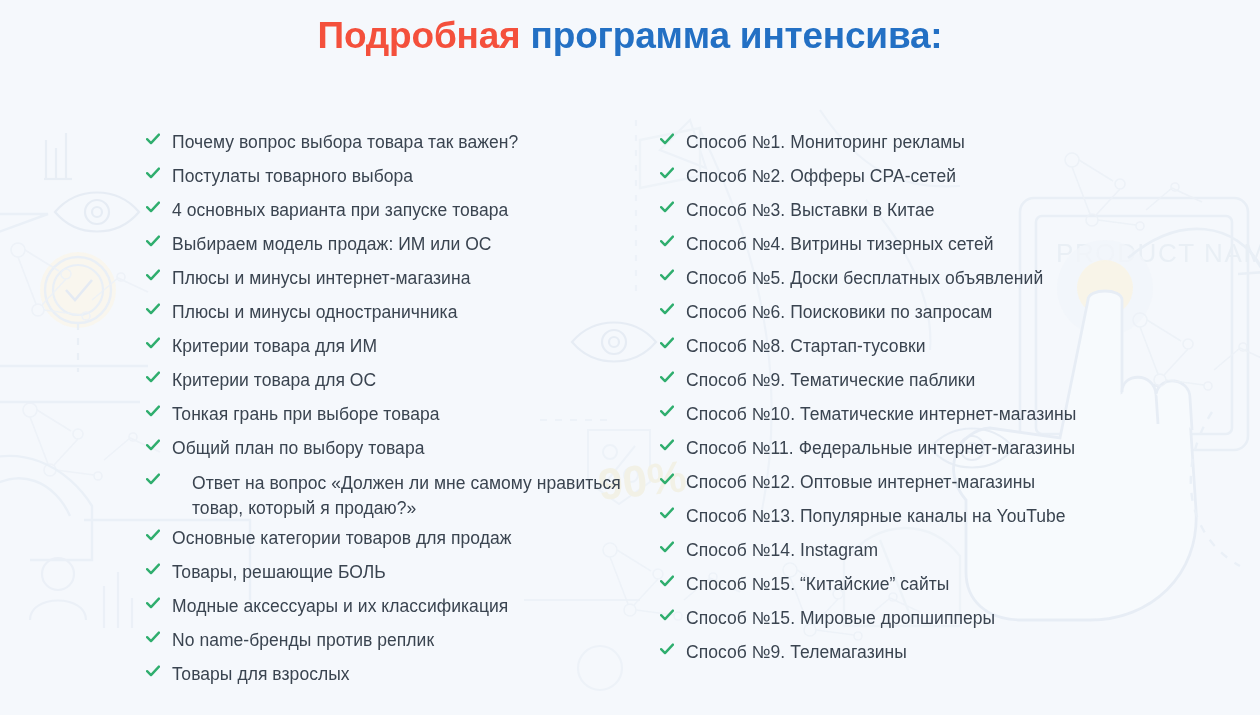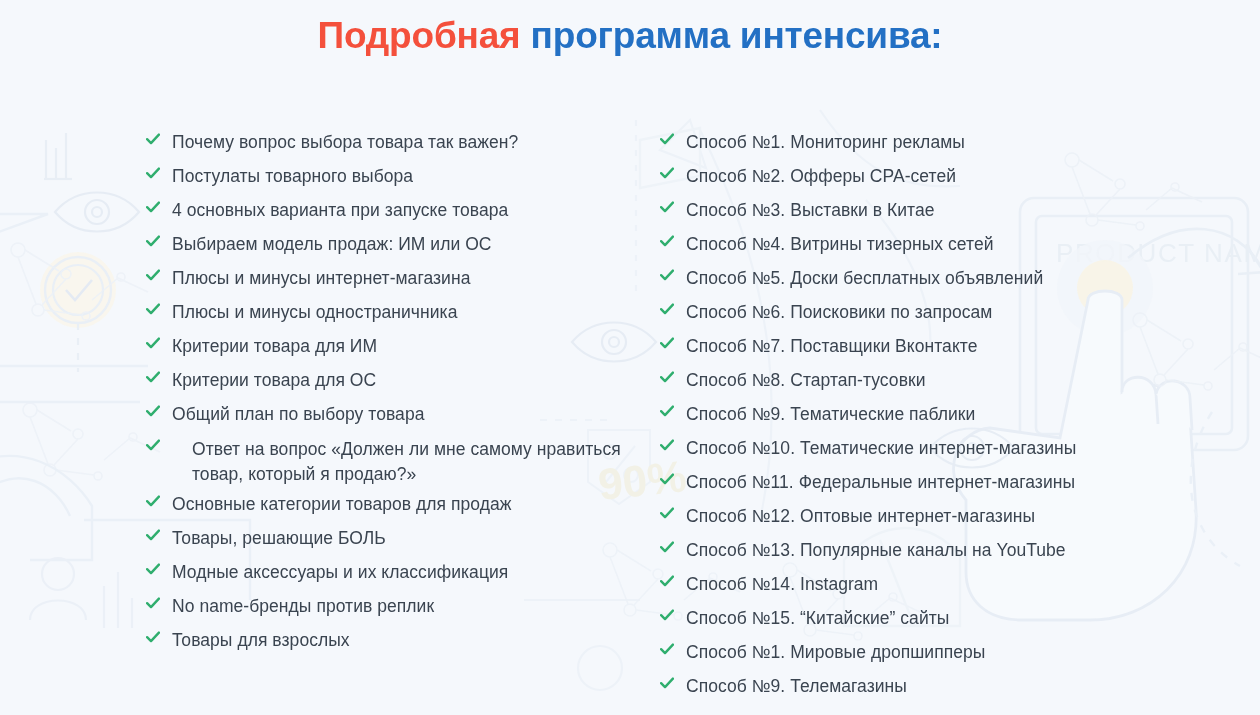--- a/index.html
+++ b/index.html
@@ -287,20 +287,28 @@
             </svg>
           </span>
           <span class="row-text">Критерии товара для ОС</span>
         </div>
         <div class="row">
           <span class="check">
             <svg viewBox="0 0 14 14" width="14" height="14">
               <path d="M1.1 7.2 L5.0 11.1 L12.9 2.6" fill="none" stroke="#2fae6e" stroke-width="2.4" stroke-linecap="round" stroke-linejoin="round"></path>
             </svg>
           </span>
+          <span class="row-text">Тонкая грань при выборе товара</span>
+        </div>
+        <div class="row">
+          <span class="check">
+            <svg viewBox="0 0 14 14" width="14" height="14">
+              <path d="M1.1 7.2 L5.0 11.1 L12.9 2.6" fill="none" stroke="#2fae6e" stroke-width="2.4" stroke-linecap="round" stroke-linejoin="round"></path>
+            </svg>
+          </span>
           <span class="row-text">Общий план по выбору товара</span>
         </div>
         <div class="row two-line">
           <span class="check">
             <svg viewBox="0 0 14 14" width="14" height="14">
               <path d="M1.1 7.2 L5.0 11.1 L12.9 2.6" fill="none" stroke="#2fae6e" stroke-width="2.4" stroke-linecap="round" stroke-linejoin="round"></path>
             </svg>
           </span>
           <span class="row-text">Ответ на вопрос «Должен ли мне самому нравиться товар, который я продаю?»</span>
         </div>
@@ -393,28 +401,20 @@
             </svg>
           </span>
           <span class="row-text">Способ №6. Поисковики по запросам</span>
         </div>
         <div class="row">
           <span class="check">
             <svg viewBox="0 0 14 14" width="14" height="14">
               <path d="M1.1 7.2 L5.0 11.1 L12.9 2.6" fill="none" stroke="#2fae6e" stroke-width="2.4" stroke-linecap="round" stroke-linejoin="round"></path>
             </svg>
           </span>
-          <span class="row-text">Способ №7. Поставщики Вконтакте</span>
-        </div>
-        <div class="row">
-          <span class="check">
-            <svg viewBox="0 0 14 14" width="14" height="14">
-              <path d="M1.1 7.2 L5.0 11.1 L12.9 2.6" fill="none" stroke="#2fae6e" stroke-width="2.4" stroke-linecap="round" stroke-linejoin="round"></path>
-            </svg>
-          </span>
           <span class="row-text">Способ №8. Стартап-тусовки</span>
         </div>
         <div class="row">
           <span class="check">
             <svg viewBox="0 0 14 14" width="14" height="14">
               <path d="M1.1 7.2 L5.0 11.1 L12.9 2.6" fill="none" stroke="#2fae6e" stroke-width="2.4" stroke-linecap="round" stroke-linejoin="round"></path>
             </svg>
           </span>
           <span class="row-text">Способ №9. Тематические паблики</span>
         </div>
@@ -465,21 +465,21 @@
             </svg>
           </span>
           <span class="row-text">Способ №15. “Китайские” сайты</span>
         </div>
         <div class="row">
           <span class="check">
             <svg viewBox="0 0 14 14" width="14" height="14">
               <path d="M1.1 7.2 L5.0 11.1 L12.9 2.6" fill="none" stroke="#2fae6e" stroke-width="2.4" stroke-linecap="round" stroke-linejoin="round"></path>
             </svg>
           </span>
-          <span class="row-text">Способ №1. Мировые дропшипперы</span>
+          <span class="row-text">Способ №15. Мировые дропшипперы</span>
         </div>
         <div class="row">
           <span class="check">
             <svg viewBox="0 0 14 14" width="14" height="14">
               <path d="M1.1 7.2 L5.0 11.1 L12.9 2.6" fill="none" stroke="#2fae6e" stroke-width="2.4" stroke-linecap="round" stroke-linejoin="round"></path>
             </svg>
           </span>
           <span class="row-text">Способ №9. Телемагазины</span>
         </div>
       </div>

